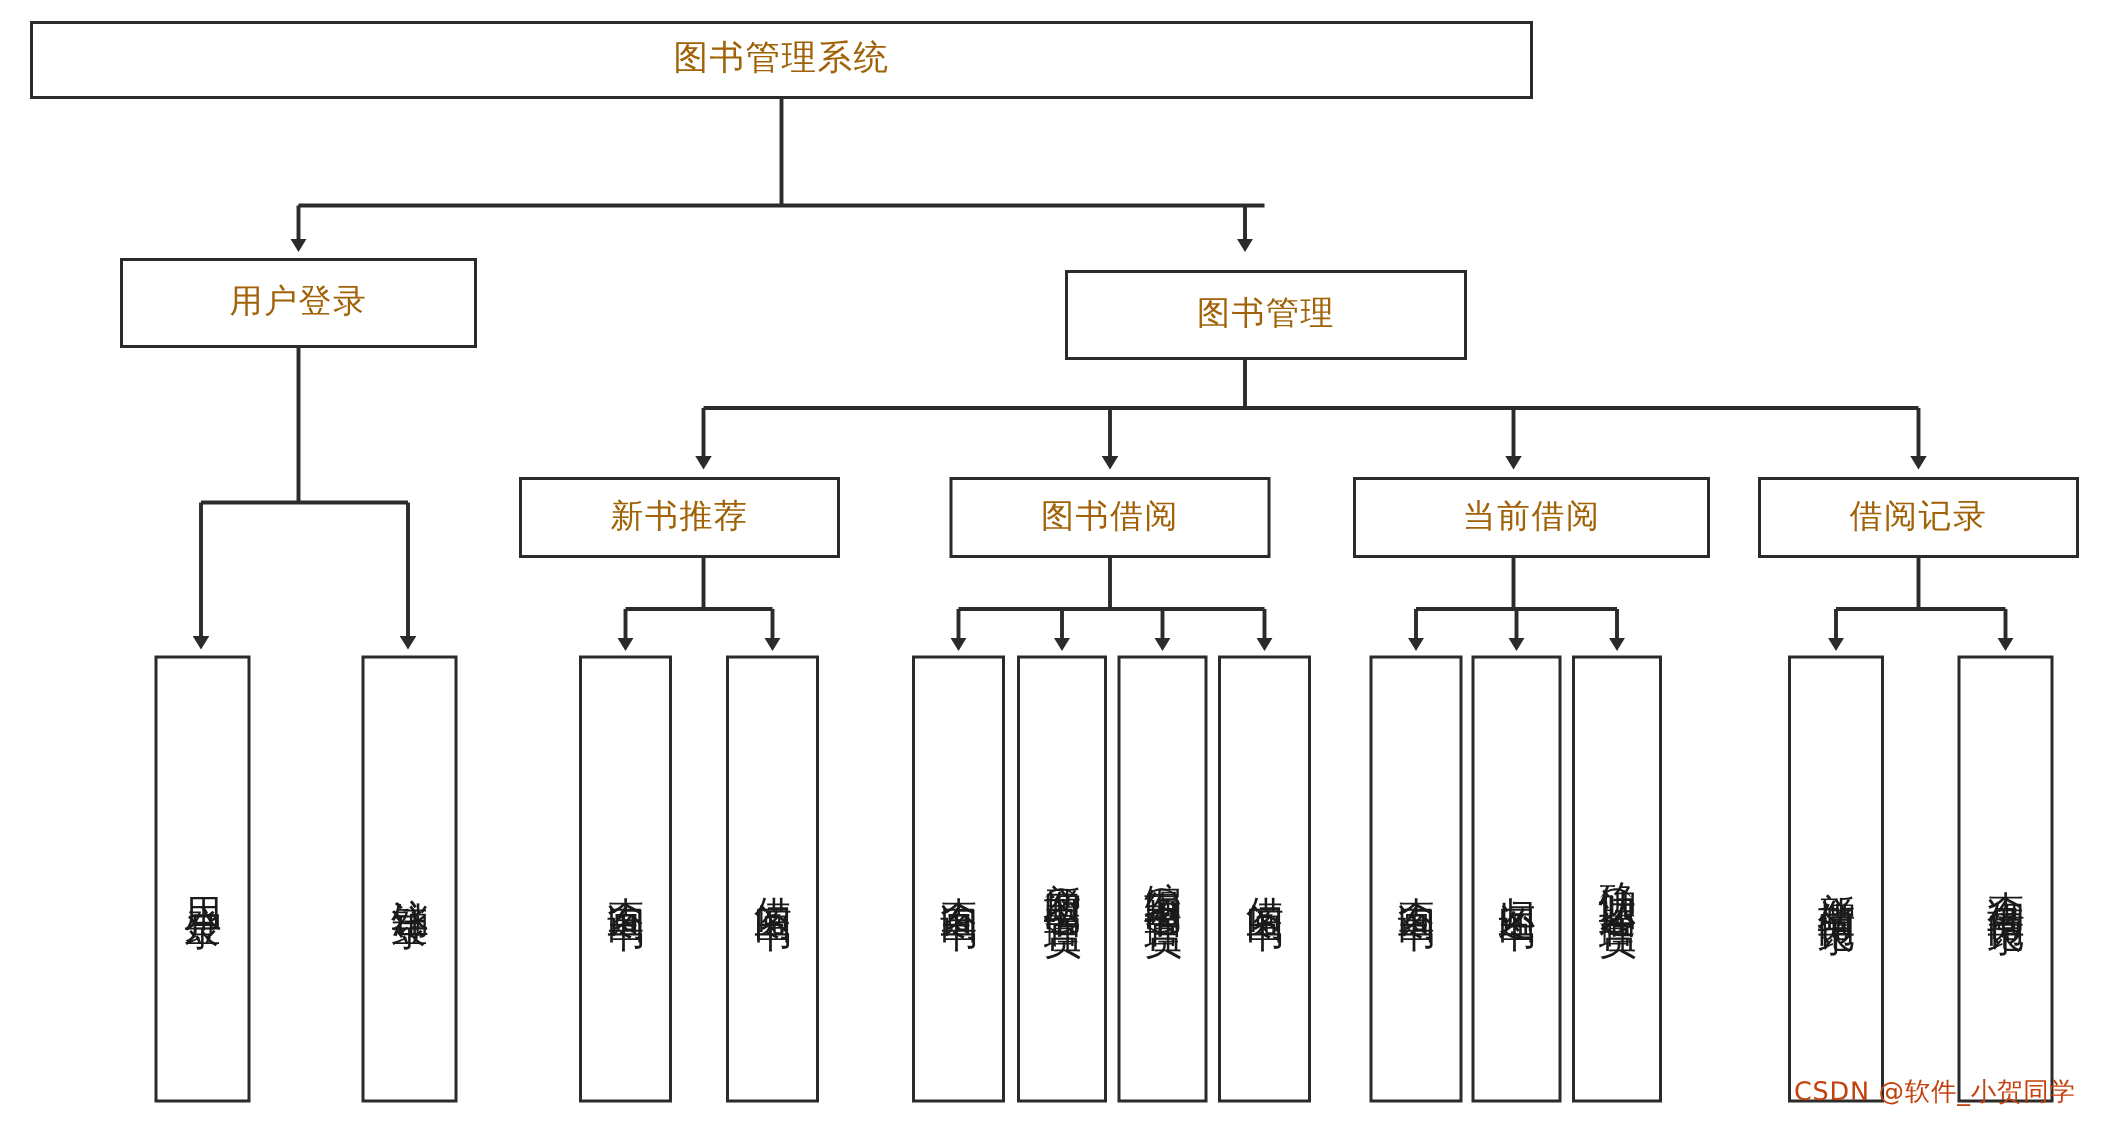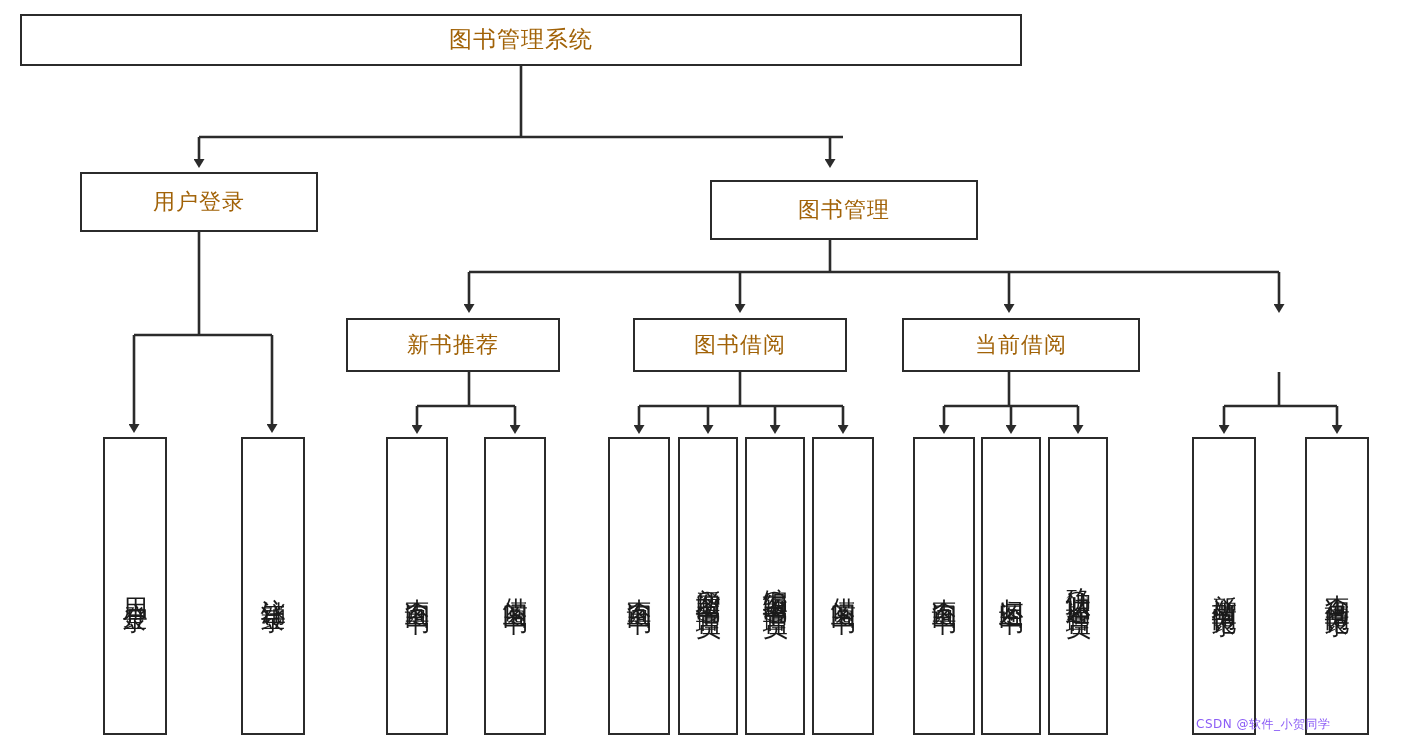--- a/index.html
+++ b/index.html
@@ -62,22 +62,22 @@
     text-orientation: upright;
     font-size: 25px;
     line-height: 1.18;
     letter-spacing: 4px;
     white-space: nowrap;
     color: #1a1a1a;
   }
   .watermark {
     position: absolute;
     z-index: 3;
-    font-size: 12px;
-    color: #8b5cf6;
+    font-size: 17px;
+    color: #c2410c;
     white-space: nowrap;
     letter-spacing: 0.5px;
     font-family: "DejaVu Sans", "Liberation Sans", sans-serif;
   }
 </style>
 </head>
 <body>
 
 <div id="diagram-root">
 
@@ -149,20 +149,23 @@
   </div>
 
   <div class="node horiz" style="left:633px; top:318px; width:214px; height:54px;">
     <span class="node-label">图书借阅</span>
   </div>
 
   <div class="node horiz" style="left:902px; top:318px; width:238px; height:54px;">
     <span class="node-label">当前借阅</span>
   </div>
 
+  <div class="node horiz" style="left:1172px; top:318px; width:214px; height:54px;">
+    <span class="node-label">借阅记录</span>
+  </div>
 
   <div class="node vert" style="left:103px; top:437px; width:64px; height:298px;">
     <span class="node-label">用户登录</span>
   </div>
 
   <div class="node vert" style="left:241px; top:437px; width:64px; height:298px;">
     <span class="node-label">注销登录</span>
   </div>
 
   <div class="node vert" style="left:386px; top:437px; width:62px; height:298px;">

